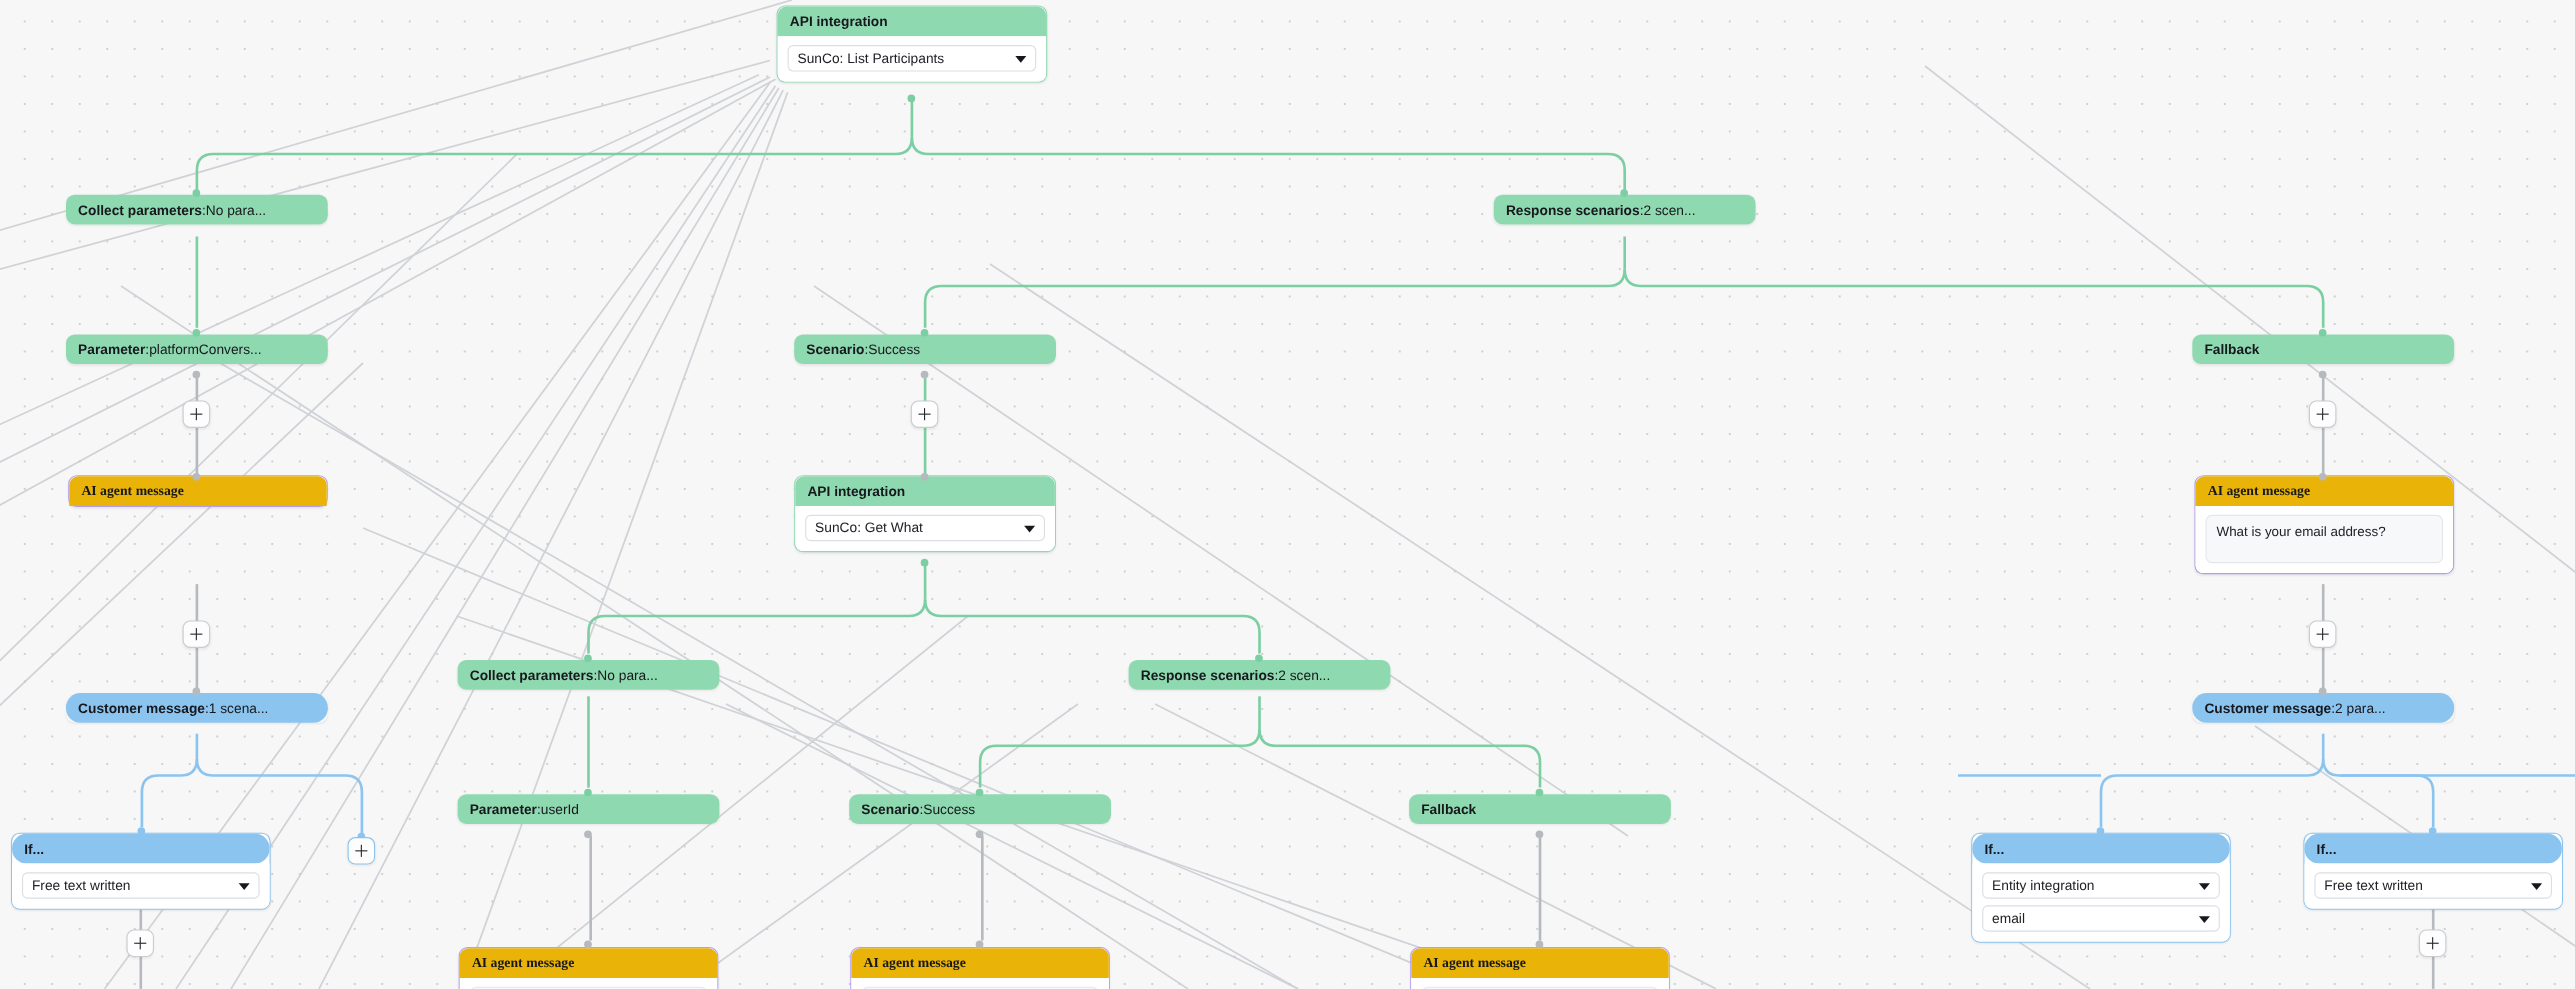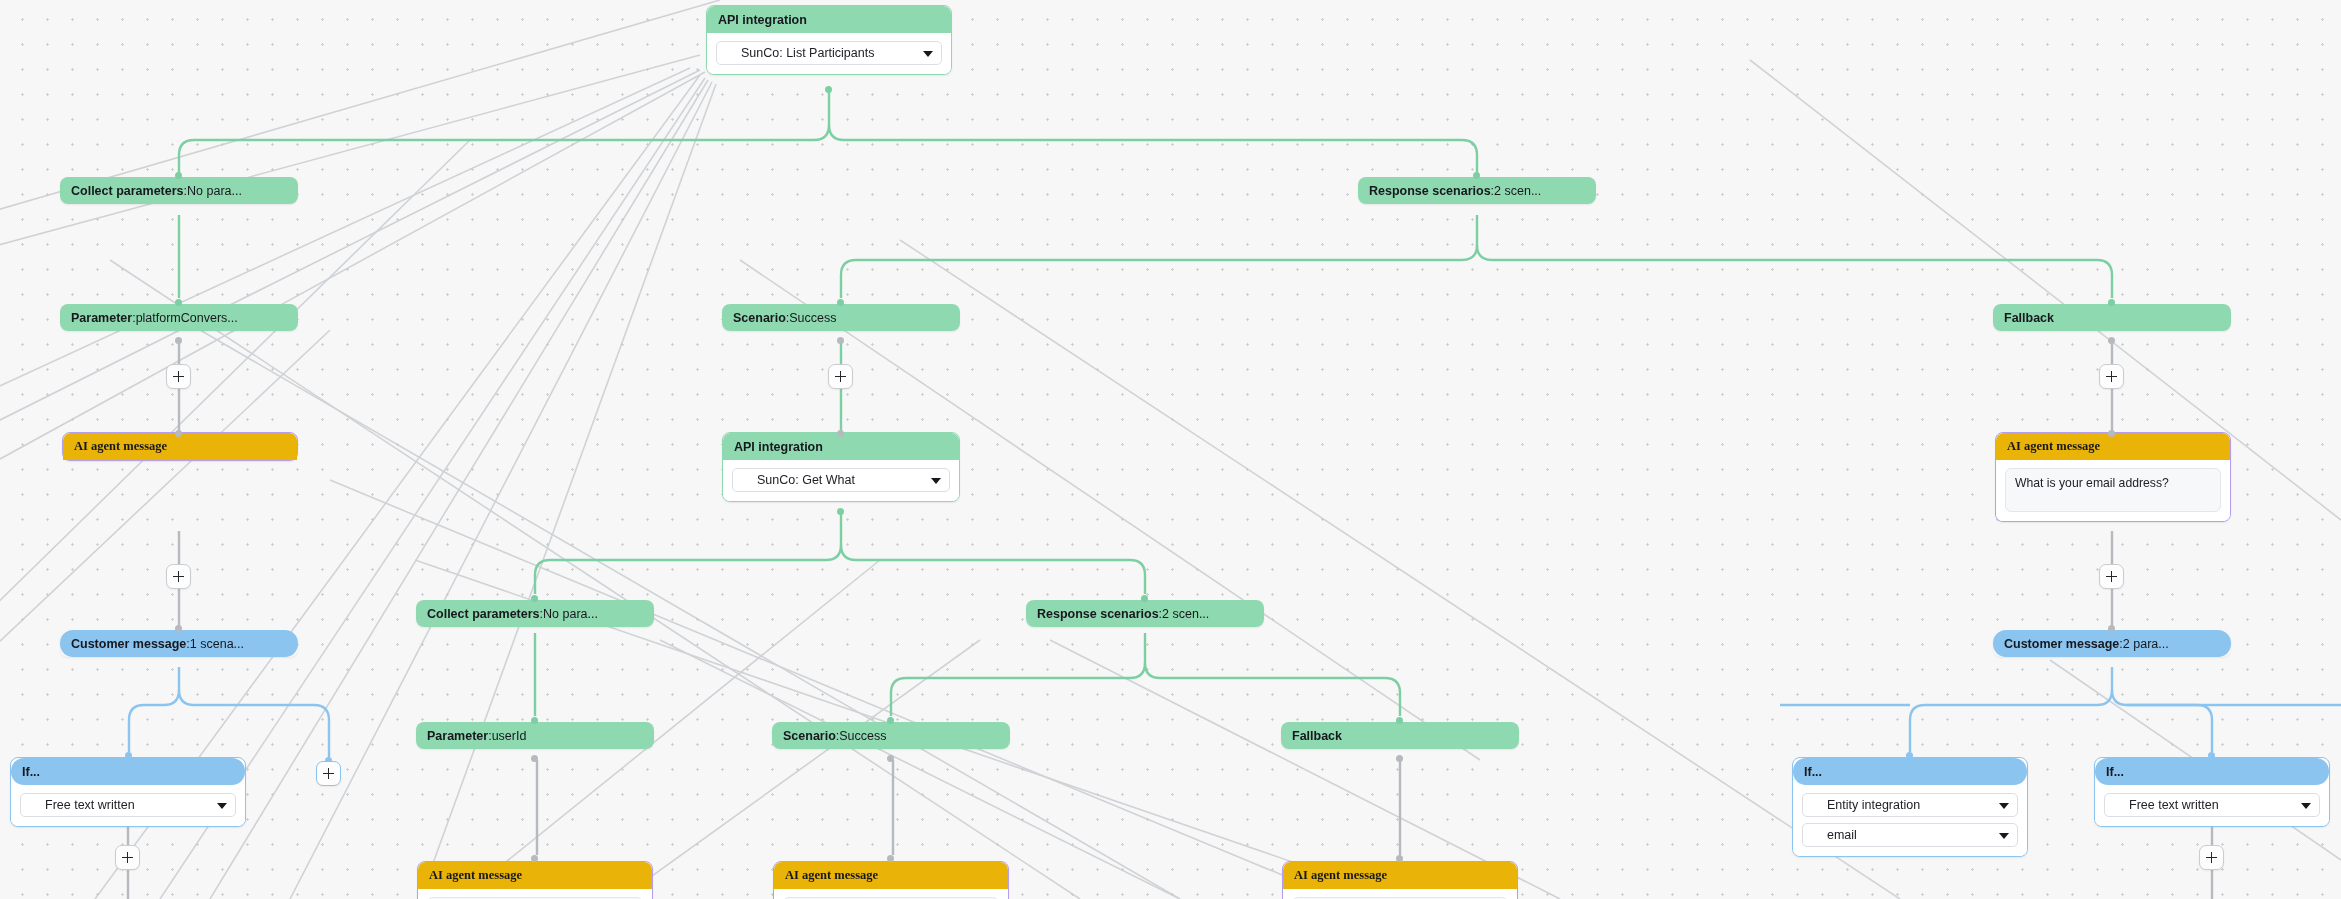--- a/index.html
+++ b/index.html
@@ -56,21 +56,21 @@
   .body { padding: 8px 9px 9px 9px; background:#fff; border-radius: 0 0 7px 7px; }
 
   
   .sel {
     height: 24px;
     border: 1px solid #dcdee3;
     border-radius: 5px;
     background: #fff;
     display: flex;
     align-items: center;
-    padding: 0 24px;
+    padding: 0 8px;
     font-size: 12.5px;
     color: #202228;
     position: relative;
     white-space: nowrap;
   }
   .sel + .sel { margin-top: 6px; }
   .sel .caret {
     position: absolute; right: 8px; top: 50%;
     width:0; height:0; margin-top:-2px;
     border-left: 5px solid transparent;

